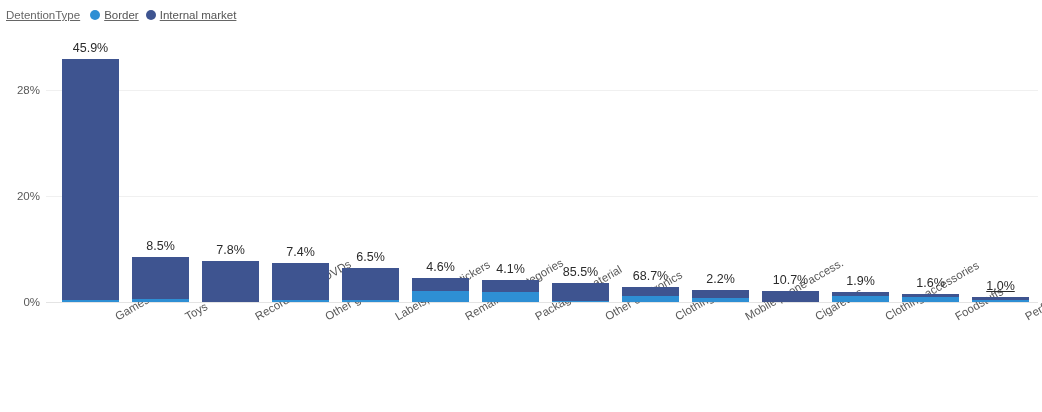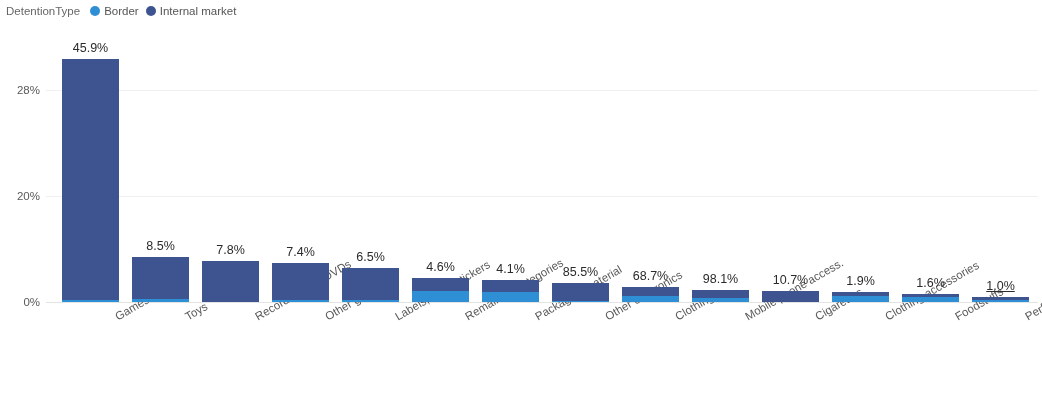--- a/index.html
+++ b/index.html
@@ -16,25 +16,26 @@
     position: relative;
   }
 
   
   #legend {
     position: absolute;
     left: 6px;
     top: 5px;
     height: 16px;
     display: flex;
-    align-items: flex-start;
+    align-items: flex-end;
     gap: 7px;
     font-size: 11.5px;
     color: #666666;
     white-space: nowrap;
+    text-decoration: underline;
   }
   #legend .legend-title {
     color: #666666;
     font-size: 11.5px;
     margin-right: 3px;
   }
   #legend .legend-item {
     display: flex;
     align-items: center;
     gap: 4px;
@@ -209,21 +210,21 @@
       <div class="bar-col" style="left: 576px; width: 57px; bottom: 110px; height: 15.37px;">
         <span class="seg" style="height: 9.54px; background: rgb(62, 84, 144);"></span>
         <span class="seg" style="height: 5.83px; background: rgb(46, 143, 212);"></span>
       </div>
       <div class="bar-value" style="left: 604.5px; bottom: 129.37px;">68.7%</div>
       <div class="cat-label" style="left: 626.5px; top: 288px; width: 0px; transform: rotate(-30deg) translateX(-100%);">Clothing</div>
       <div class="bar-col" style="left: 646px; width: 57px; bottom: 110px; height: 11.66px;">
         <span class="seg" style="height: 7.42px; background: rgb(62, 84, 144);"></span>
         <span class="seg" style="height: 4.24px; background: rgb(46, 143, 212);"></span>
       </div>
-      <div class="bar-value" style="left: 674.5px; bottom: 125.66px;">98.1%</div>
+      <div class="bar-value" style="left: 674.5px; bottom: 125.66px;">2.2%</div>
       <div class="cat-label" style="left: 696.5px; top: 288px; width: 0px; transform: rotate(-30deg) translateX(-100%);">Mobile phone access.</div>
       <div class="bar-col" style="left: 716px; width: 57px; bottom: 110px; height: 11.13px;">
         <span class="seg" style="height: 11.13px; background: rgb(62, 84, 144);"></span>
         <span class="seg" style="height: 0px; background: rgb(46, 143, 212);"></span>
       </div>
       <div class="bar-value" style="left: 744.5px; bottom: 125.13px;">10.7%</div>
       <div class="cat-label" style="left: 766.5px; top: 288px; width: 0px; transform: rotate(-30deg) translateX(-100%);">Cigarettes</div>
       <div class="bar-col" style="left: 786px; width: 57px; bottom: 110px; height: 10.07px;">
         <span class="seg" style="height: 4.24px; background: rgb(62, 84, 144);"></span>
         <span class="seg" style="height: 5.83px; background: rgb(46, 143, 212);"></span>

